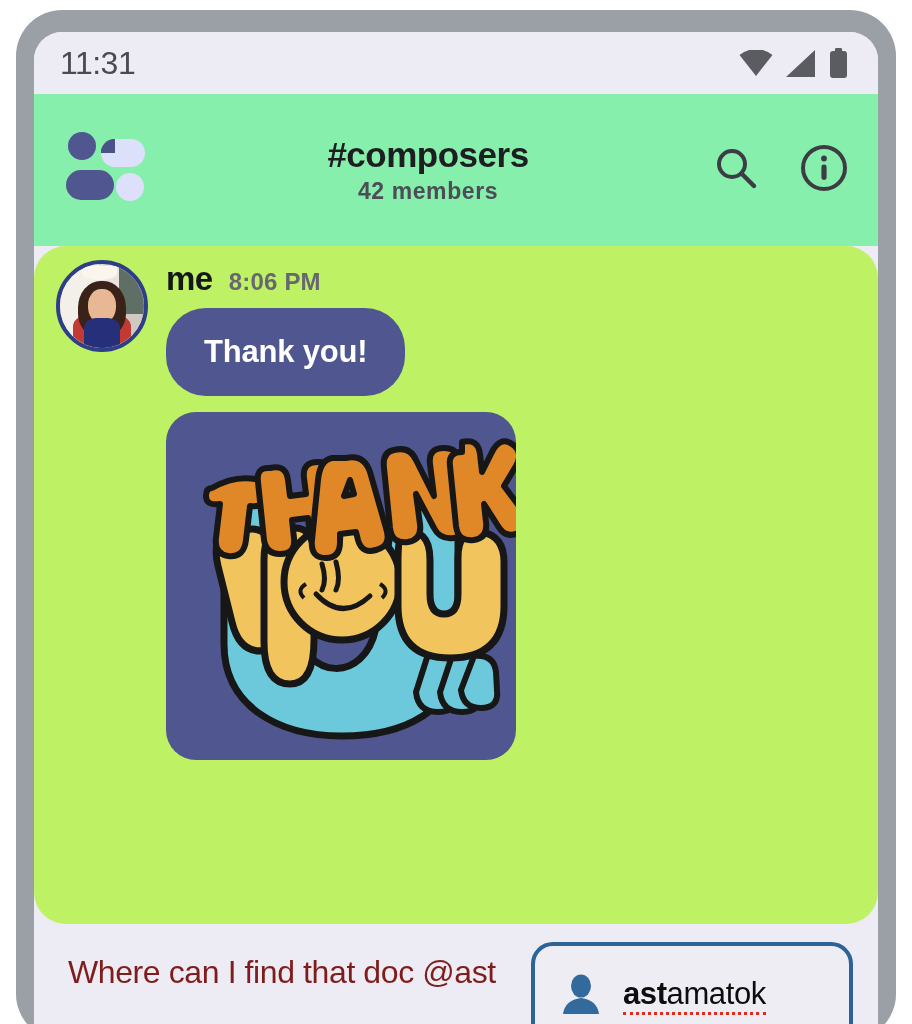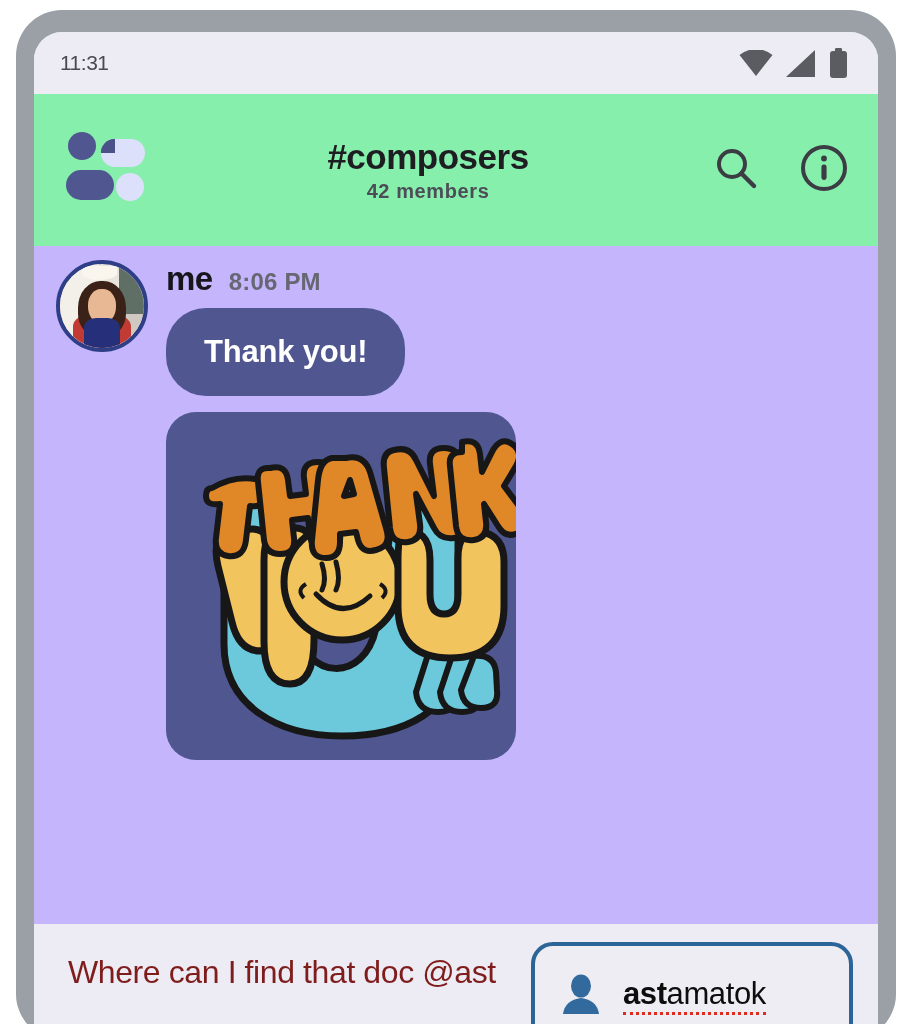--- a/index.html
+++ b/index.html
@@ -34,21 +34,21 @@
   #status-bar {
     height: 62px;
     display: flex;
     align-items: center;
     justify-content: space-between;
     padding: 0 30px 0 26px;
     box-sizing: border-box;
     background: #edecf4;
   }
   #status-clock {
-    font-size: 21px;
+    font-size: 32px;
     color: #4a4a52;
     letter-spacing: -0.5px;
   }
   #status-icons {
     display: flex;
     align-items: center;
     gap: 13px;
   }
   .sticon { display:block; }
 
@@ -69,40 +69,41 @@
     margin-left: -10px;
   }
   #channel-title {
     font-size: 35px;
     font-weight: bold;
     color: #1d1d22;
     letter-spacing: -0.5px;
     line-height: 1.12;
   }
   #member-count {
-    font-size: 20px;
+    font-size: 23px;
     font-weight: bold;
     color: #4d4d57;
     letter-spacing: 0.6px;
     margin-top: 4px;
   }
   #header-actions {
     display: flex;
     align-items: center;
     gap: 42px;
     flex: 0 0 auto;
   }
 
   
   #message-list {
-    background: #c4b5fd;
+    background: #bef264;
     height: 678px;
     position: relative;
     padding: 14px 0 0 0;
     box-sizing: border-box;
+    border-radius: 32px;
   }
   #message-group {
     display: flex;
     padding-left: 22px;
   }
   #avatar {
     width: 92px; height: 92px;
     flex: 0 0 92px;
     border-radius: 50%;
     border: 4px solid #2f3f87;

